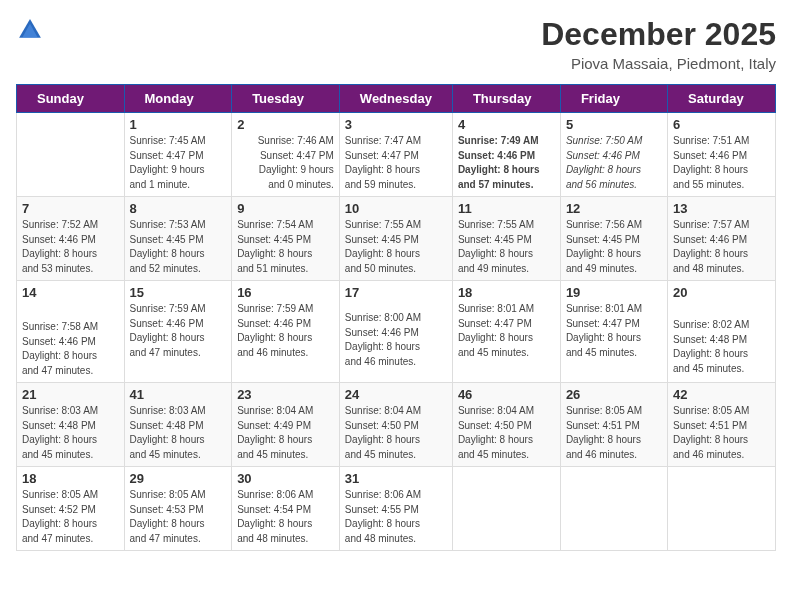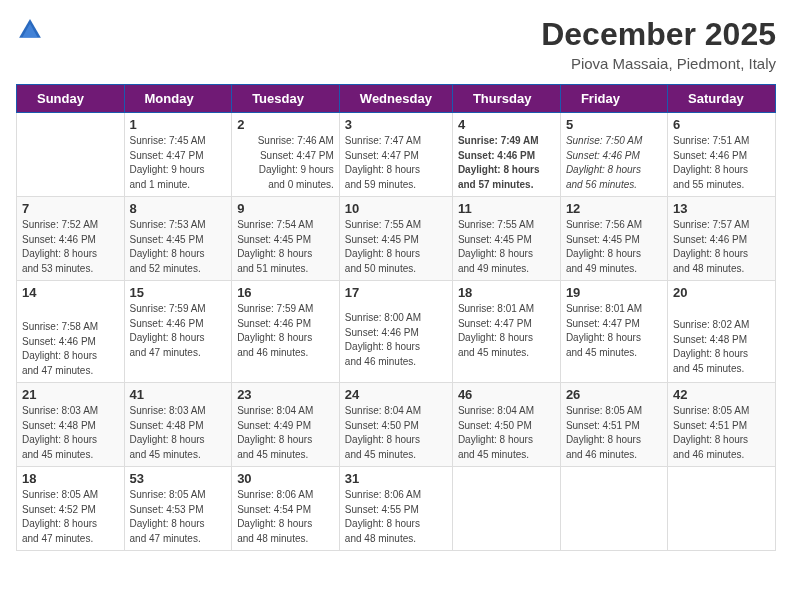--- a/index.html
+++ b/index.html
@@ -322,21 +322,21 @@
       </tr>
       <tr>
         <td>
           <span class="day-num">18</span>
           <div class="cell-info" style="white-space: pre-line;">Sunrise: 8:05 AM
 Sunset: 4:52 PM
 Daylight: 8 hours
 and 47 minutes.</div>
         </td>
         <td>
-          <span class="day-num">53</span>
+          <span class="day-num">29</span>
           <div class="cell-info" style="white-space: pre-line;">Sunrise: 8:05 AM
 Sunset: 4:53 PM
 Daylight: 8 hours
 and 47 minutes.</div>
         </td>
         <td>
           <span class="day-num">30</span>
           <div class="cell-info" style="white-space: pre-line;">Sunrise: 8:06 AM
 Sunset: 4:54 PM
 Daylight: 8 hours

